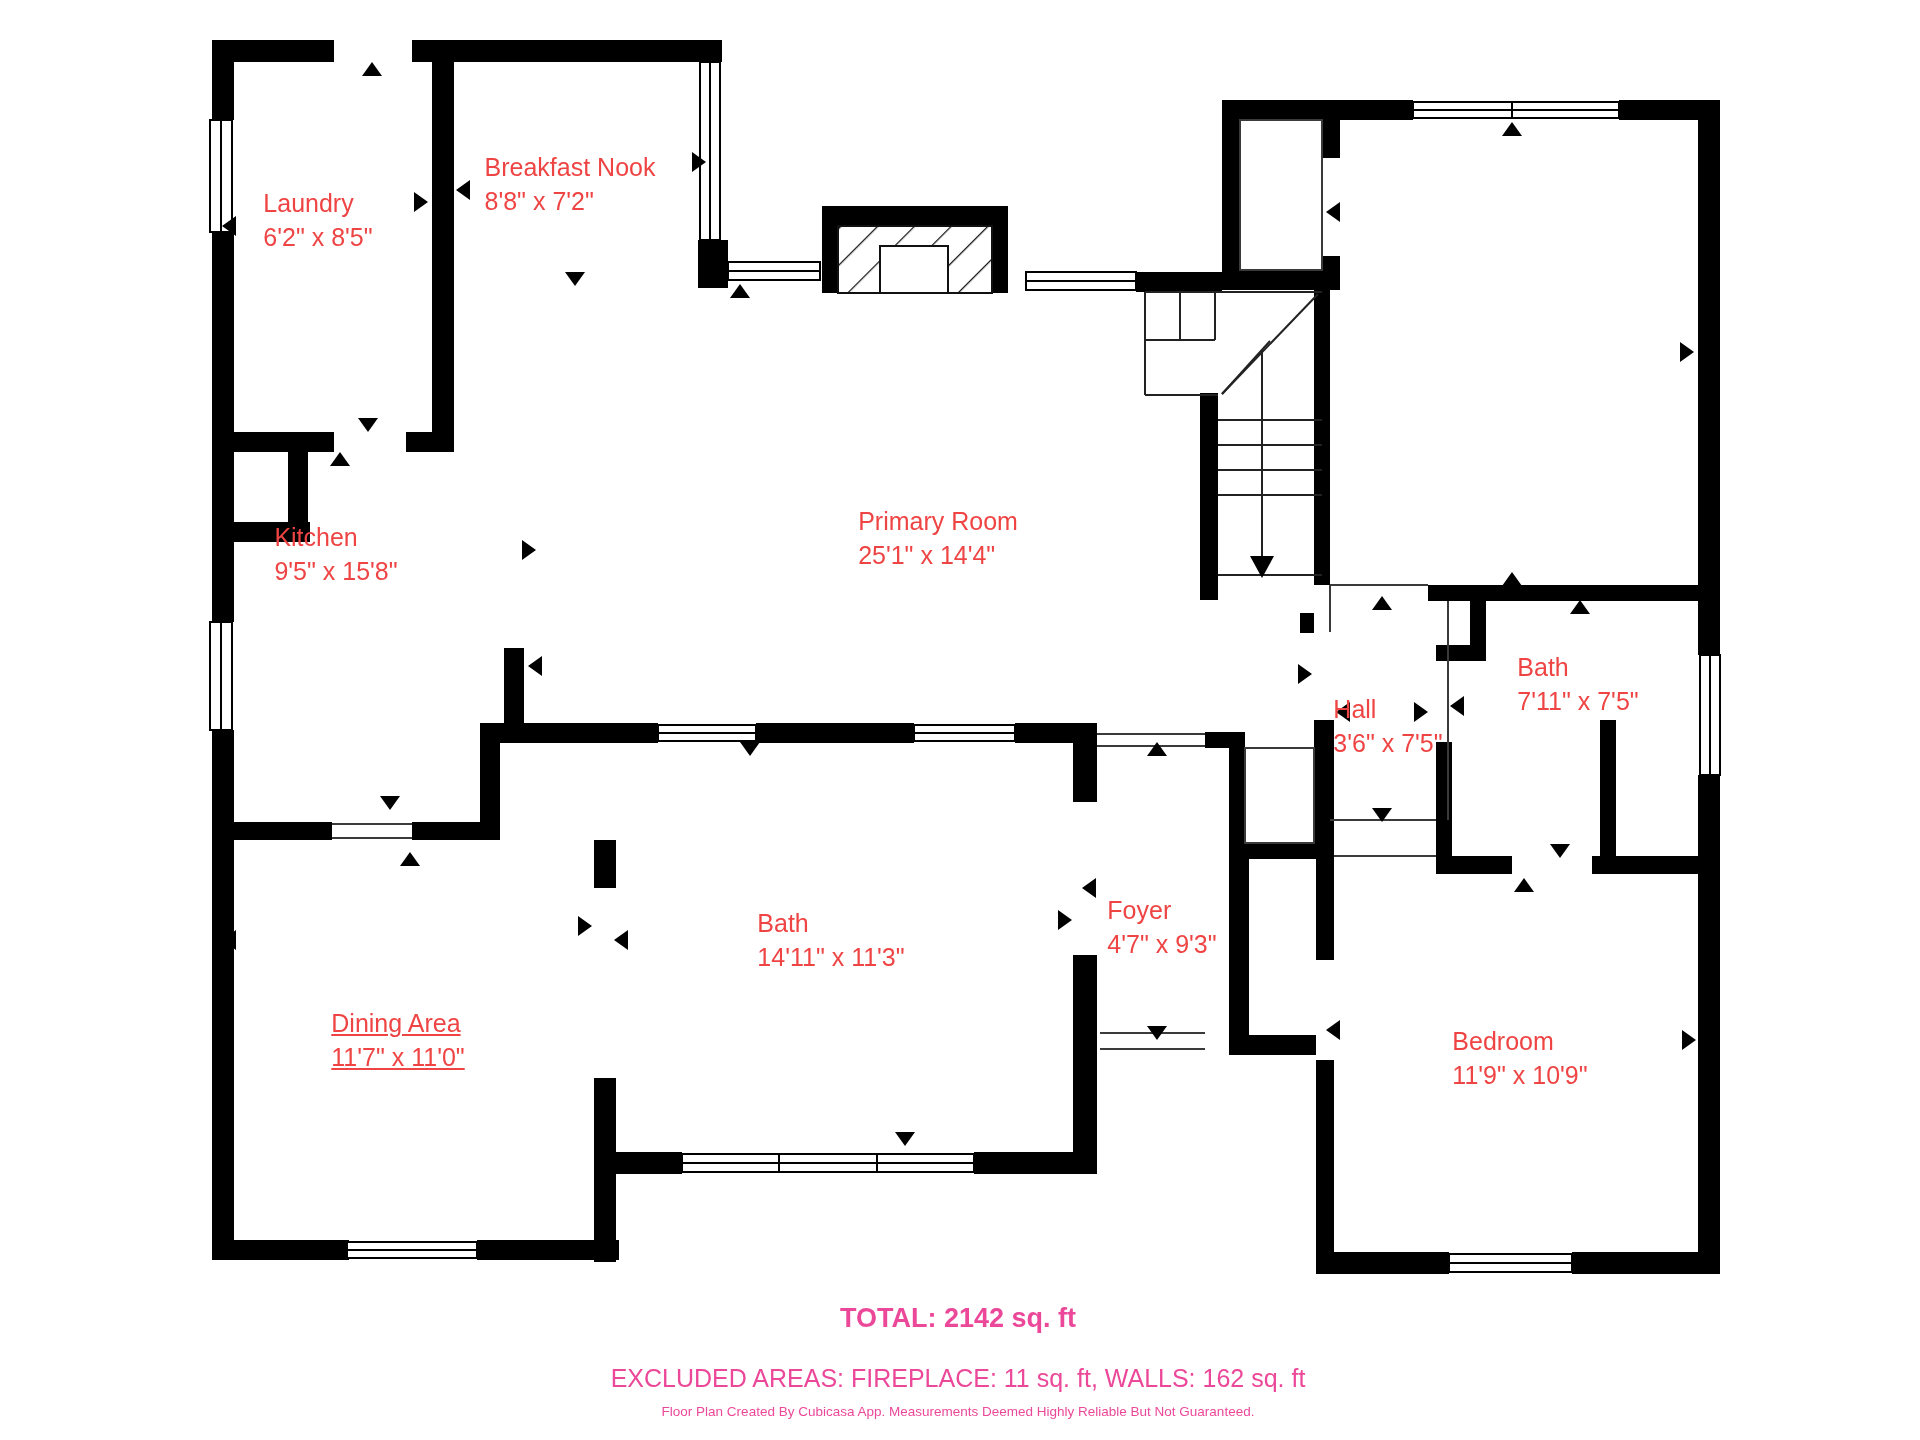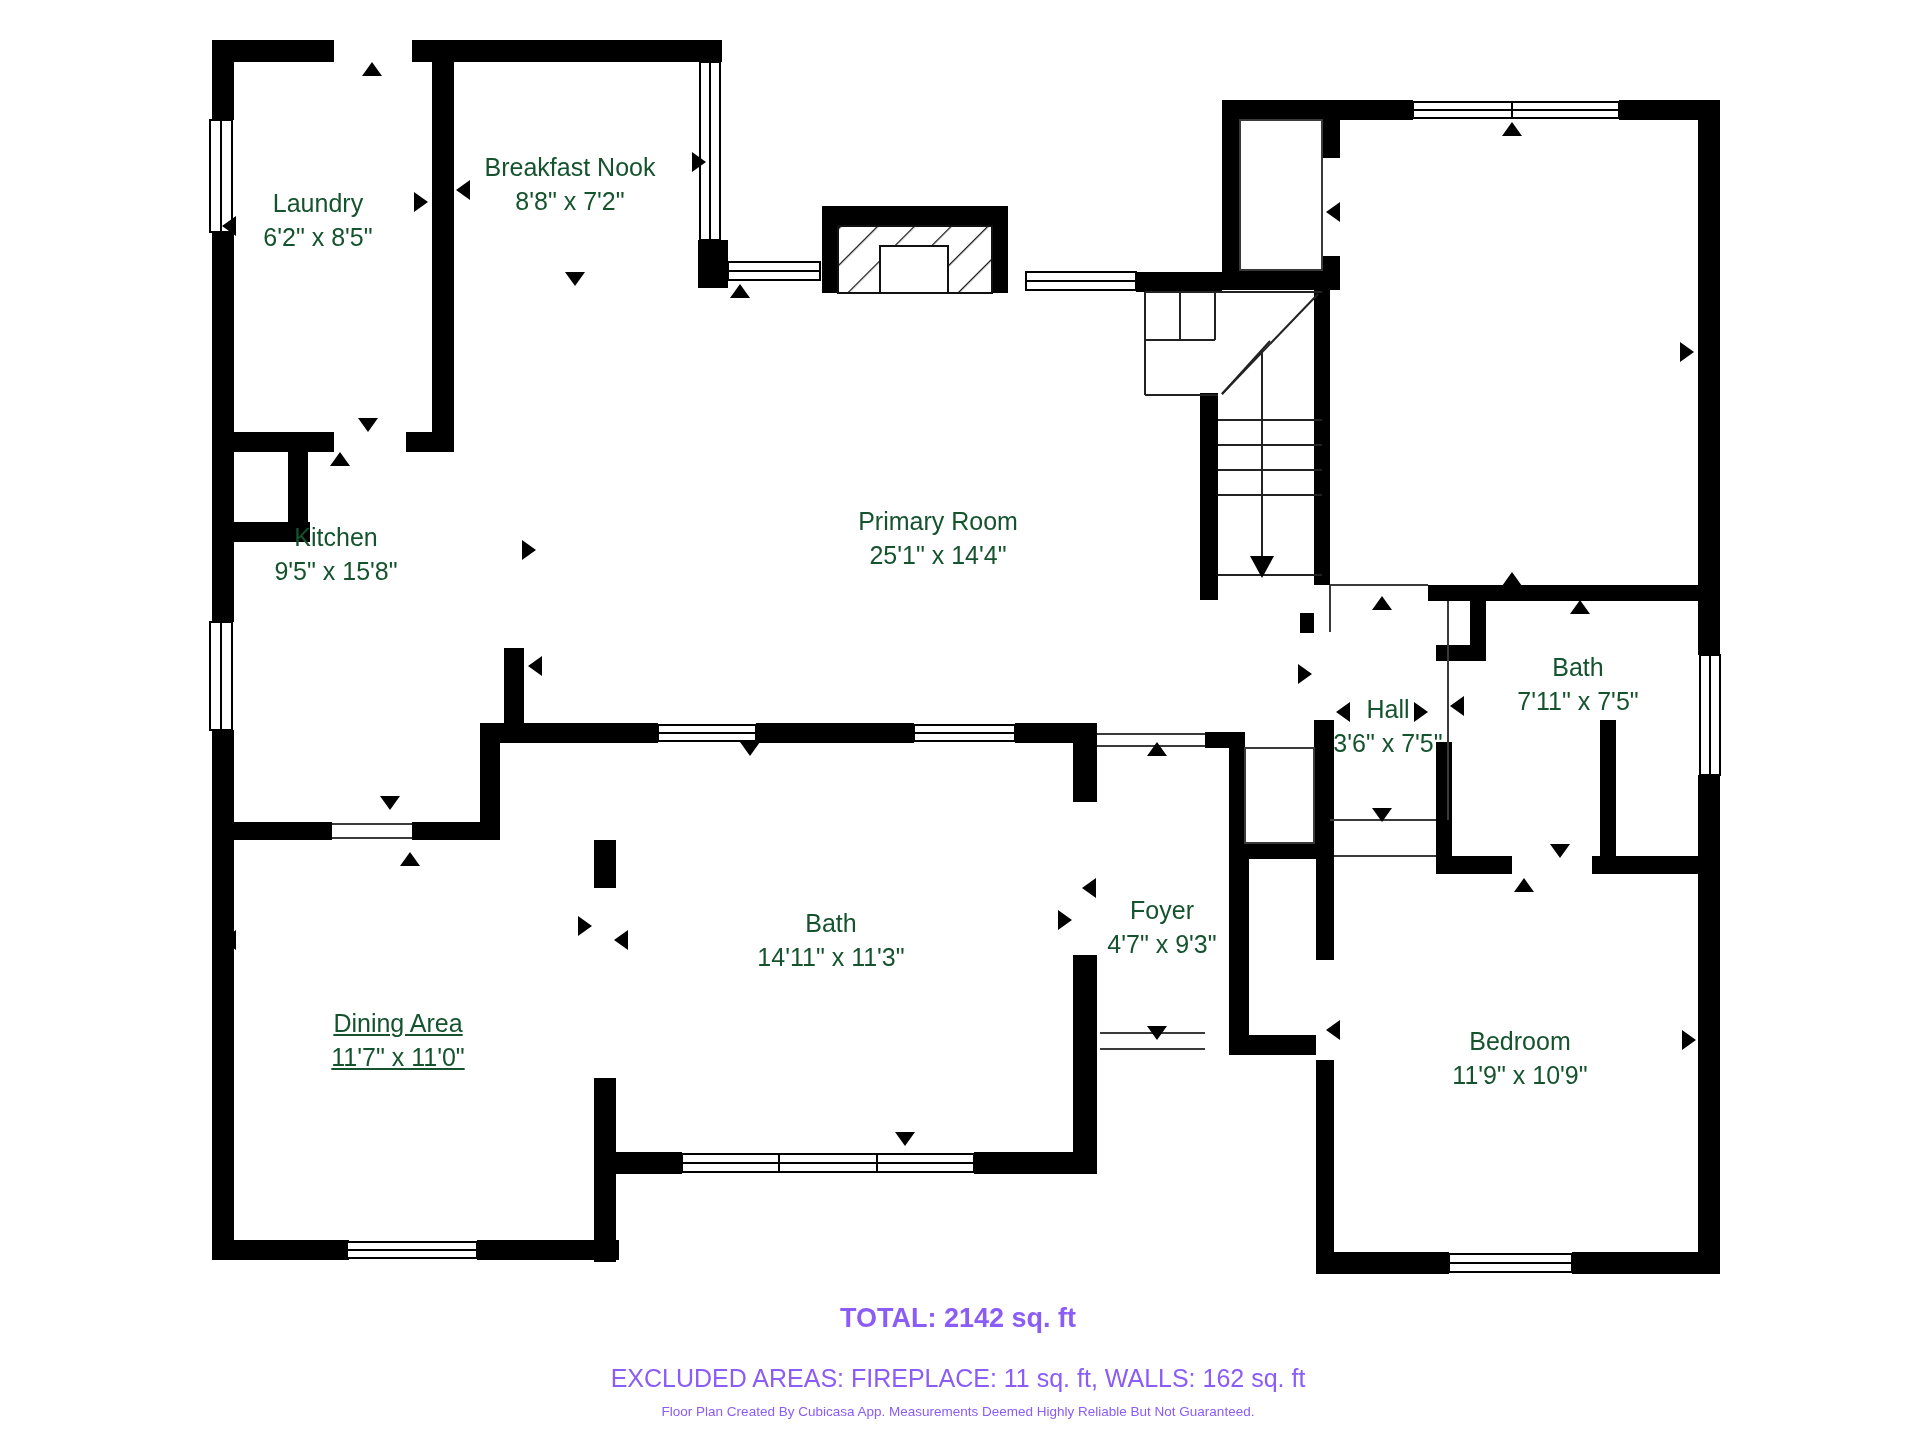--- a/index.html
+++ b/index.html
@@ -1,21 +1,21 @@
 <!DOCTYPE html>
 <html><head>
 <meta charset="utf-8">
 <style>
   html,body{margin:0;padding:0;background:#ffffff;}
   #canvas{position:relative;width:1920px;height:1440px;background:#ffffff;overflow:hidden;
           font-family:"Liberation Sans", sans-serif;}
   svg{position:absolute;left:0;top:0;}
-  .room-label{position:absolute;transform:translateX(-50%);text-align:center;color:#14532d;
+  .room-label{position:absolute;transform:translateX(-50%);text-align:left;color:#ef4444;
               font-size:25px;line-height:34px;white-space:nowrap;}
-  .footer{position:absolute;left:958px;transform:translateX(-50%);text-align:center;color:#8b5cf6;
+  .footer{position:absolute;left:958px;transform:translateX(-50%);text-align:center;color:#ec4899;
           white-space:nowrap;}
   .f-total{font-size:27px;font-weight:bold;}
   .f-line{font-size:25px;}
   .f-disc{font-size:13.5px;text-align:right;}
 </style>
 </head>
 <body>
 
 <div id="canvas">
 <svg width="1920" height="1440" viewBox="0 0 1920 1440">

